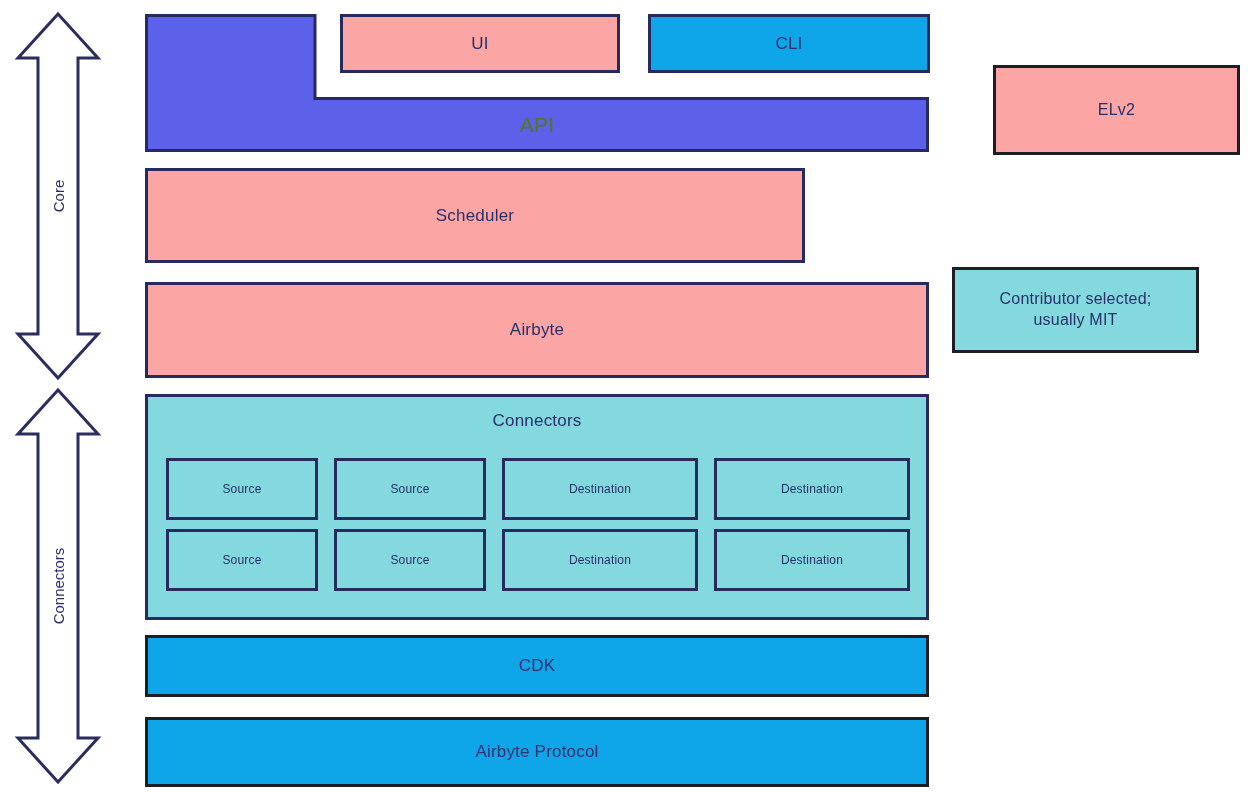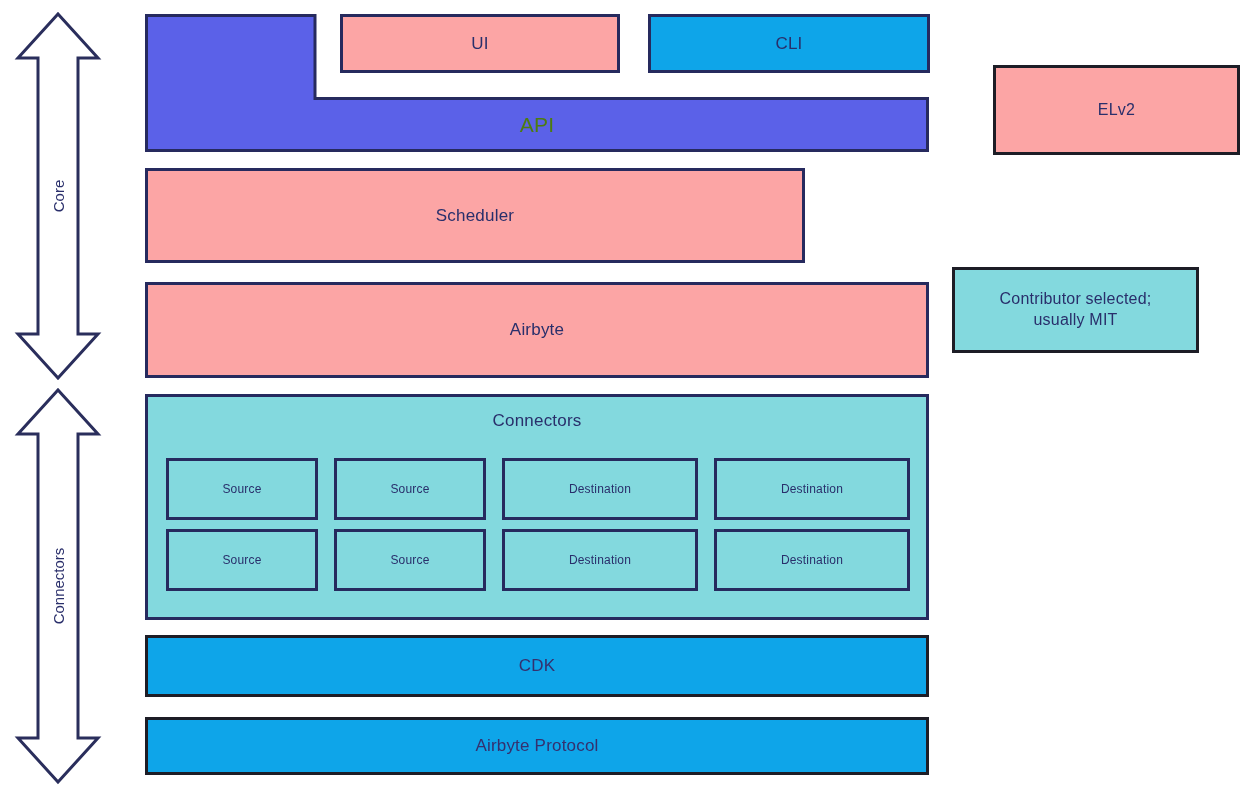--- a/index.html
+++ b/index.html
@@ -111,21 +111,21 @@
     </div>
     <div class="cell" style="left:566px;top:132px;width:196px;height:62px;">
       <span>Destination</span>
     </div>
   </div>
 
   <div class="box f-orange b-dark orange-text" style="left:145px;top:635px;width:784px;height:62px;">
     <span>CDK</span>
   </div>
 
-  <div class="box f-orange b-dark orange-text" style="left:145px;top:717px;width:784px;height:58px;">
+  <div class="box f-orange b-dark orange-text" style="left:145px;top:717px;width:784px;height:70px;">
     <span>Airbyte Protocol</span>
   </div>
 
   <div class="box f-blue b-dark legend-box" style="left:993px;top:65px;width:247px;height:90px;">
     <span>ELv2</span>
   </div>
   <div class="box f-teal b-dark legend-box legend-contrib" style="left:952px;top:267px;width:247px;height:86px;">
     <span>Contributor selected; usually MIT</span>
   </div>
 

